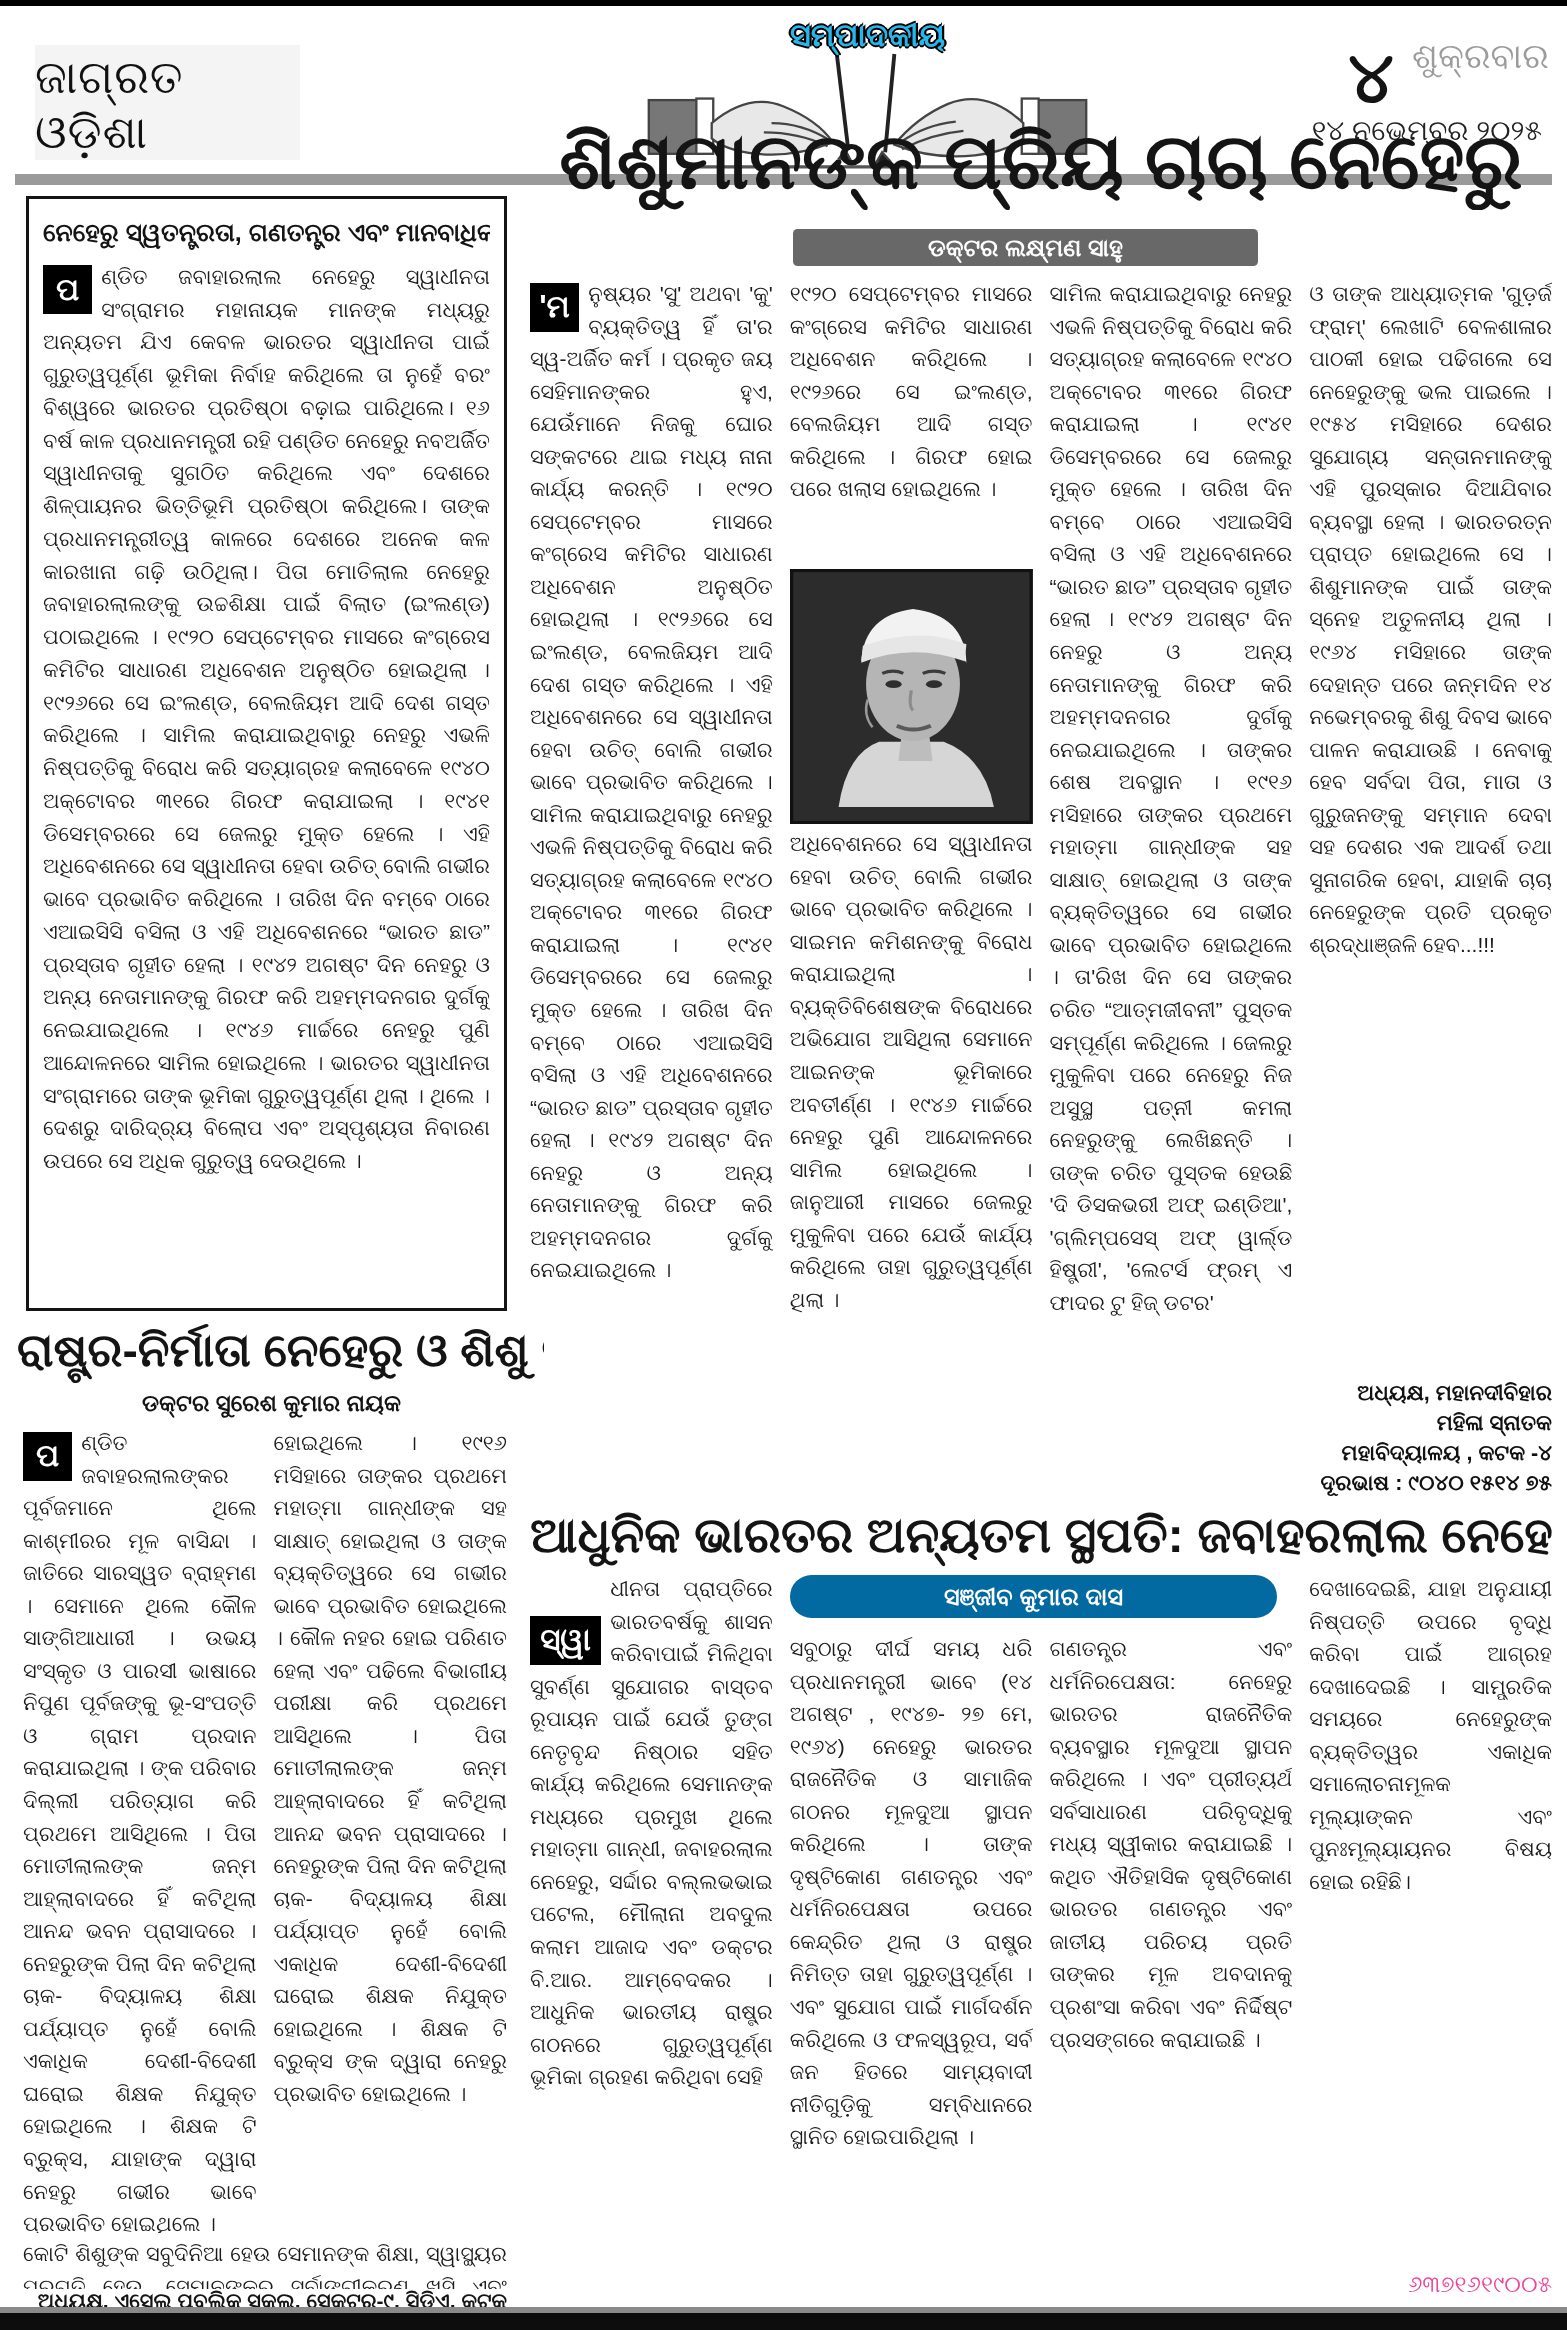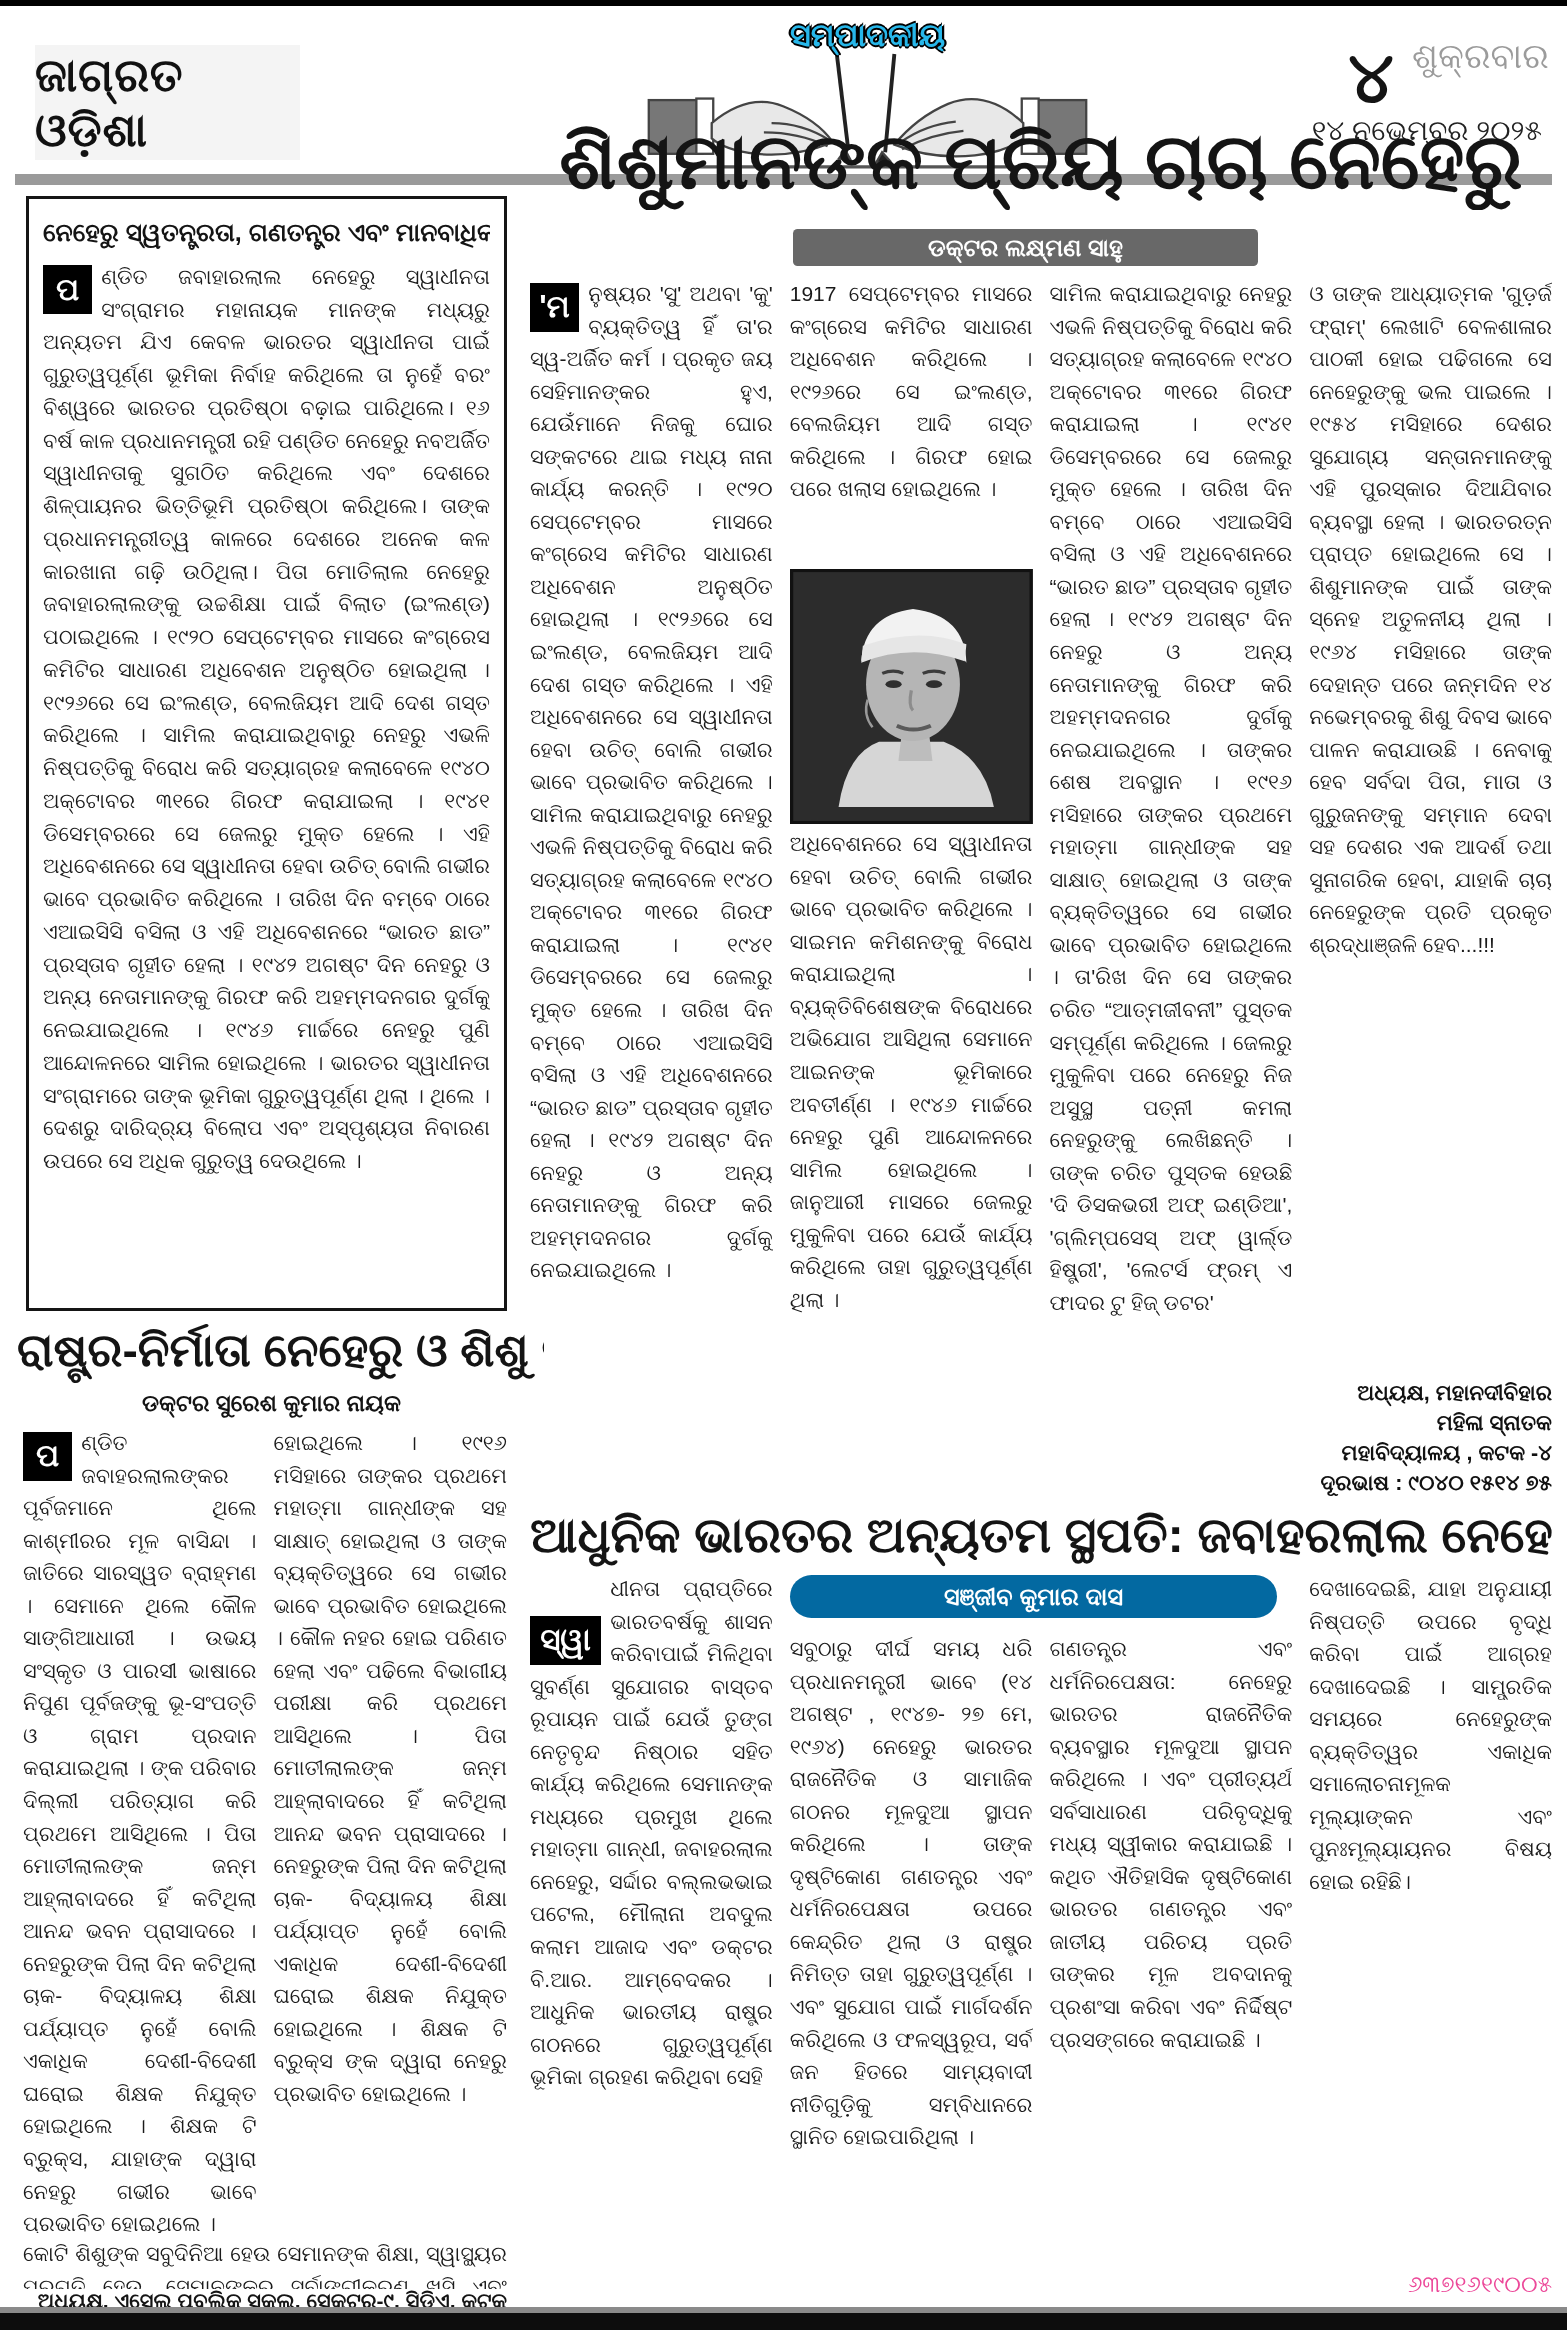--- a/index.html
+++ b/index.html
@@ -1,22 +1,22 @@
 <!DOCTYPE html>
 <html style="font-size:12.3px"><head>
 <meta charset="utf-8">
 <style>
   html,body{margin:0;padding:0;background:#d8d8d8;}
   #page{position:relative;width:1568px;height:2330px;background:#ffffff;
         font-family:"Liberation Sans",sans-serif;color:#141414;overflow:hidden;}
   .abs{position:absolute;}
   .topbar{left:0;top:0;width:1568px;height:6.1px;background:#000;}
   .masthead-box{left:35px;top:45px;width:265px;height:115px;background:#f4f4f4;
-    display:flex;align-items:center;justify-content:center;
-    font-size:46px;font-weight:bold;color:#111;letter-spacing:0.8px;}
+    display:flex;align-items:flex-end;justify-content:center;
+    font-size:46px;font-weight:normal;color:#111;letter-spacing:0.8px;}
   .edit-illus{left:641px;top:7.7px;width:453px;height:165px;}
   .edit-label{left:641px;top:17px;width:453px;text-align:center;font-size:32px;font-weight:bold;
     color:#27b7ea;text-shadow:-2.3px 0 #000,2.3px 0 #000,0 -2.3px #000,0 2.3px #000;font-family:Liberation Serif, serif;}
   .page-num{left:1325px;top:37px;width:92px;font-size:71px;font-weight:bold;text-align:center;}
   .weekday{left:1412px;top:36px;width:131px;font-size:35px;color:#9b9b9b;text-align:right;}
   .edition-date{left:1266px;top:115px;width:276px;font-size:28px;text-align:right;color:#222;}
   .head-rule{left:15.4px;top:174px;width:1537px;height:10.8px;background:#9a9a9a;}
 
   .boxed{left:26px;top:196px;width:481px;height:1115px;border:3.8px solid #151515;
     box-sizing:border-box;padding:9.2px 14px 7.7px 14px;}
@@ -117,21 +117,21 @@
   </div>
   <div class="abs headline-1">ଶିଶୁମାନଙ୍କ ପ୍ରିୟ ଚାଚା ନେହେରୁ</div>
 
   <div class="abs art1-cols">
     <div class="col">
       <div class="coltext grow">
         <span class="dropcap">'ମ</span><span>ନୁଷ୍ୟର 'ସୁ' ଅଥବା 'କୁ' ବ୍ୟକ୍ତିତ୍ୱ ହିଁ ତା'ର ସ୍ୱ-ଅର୍ଜିତ କର୍ମ । ପ୍ରକୃତ ଜୟ ସେହିମାନଙ୍କର ହୁଏ, ଯେଉଁମାନେ ନିଜକୁ ଘୋର ସଙ୍କଟରେ ଥାଇ ମଧ୍ୟ ନାନା କାର୍ଯ୍ୟ କରନ୍ତି । ୧୯୨୦ ସେପ୍ଟେମ୍ବର ମାସରେ କଂଗ୍ରେସ କମିଟିର ସାଧାରଣ ଅଧିବେଶନ ଅନୁଷ୍ଠିତ ହୋଇଥିଲା । ୧୯୨୬ରେ ସେ ଇଂଲଣ୍ଡ, ବେଲଜିୟମ ଆଦି ଦେଶ ଗସ୍ତ କରିଥିଲେ । ଏହି ଅଧିବେଶନରେ ସେ ସ୍ୱାଧୀନତା ହେବା ଉଚିତ୍ ବୋଲି ଗଭୀର ଭାବେ ପ୍ରଭାବିତ କରିଥିଲେ । ସାମିଲ କରାଯାଇଥିବାରୁ ନେହରୁ ଏଭଳି ନିଷ୍ପତ୍ତିକୁ ବିରୋଧ କରି ସତ୍ୟାଗ୍ରହ କଲାବେଳେ ୧୯୪୦ ଅକ୍ଟୋବର ୩୧ରେ ଗିରଫ କରାଯାଇଲା । ୧୯୪୧ ଡିସେମ୍ବରରେ ସେ ଜେଲରୁ ମୁକ୍ତ ହେଲେ । ତାରିଖ ଦିନ ବମ୍ବେ ଠାରେ ଏଆଇସିସି ବସିଲା ଓ ଏହି ଅଧିବେଶନରେ “ଭାରତ ଛାଡ” ପ୍ରସ୍ତାବ ଗୃହୀତ ହେଲା । ୧୯୪୨ ଅଗଷ୍ଟ ଦିନ ନେହରୁ ଓ ଅନ୍ୟ ନେତାମାନଙ୍କୁ ଗିରଫ କରି ଅହମ୍ମଦନଗର ଦୁର୍ଗକୁ ନେଇଯାଇଥିଲେ ।</span>
       </div>
     </div>
     <div class="col">
-      <div class="coltext" style="height:286px">1917 ସେପ୍ଟେମ୍ବର ମାସରେ କଂଗ୍ରେସ କମିଟିର ସାଧାରଣ ଅଧିବେଶନ କରିଥିଲେ । ୧୯୨୬ରେ ସେ ଇଂଲଣ୍ଡ, ବେଲଜିୟମ ଆଦି ଗସ୍ତ କରିଥିଲେ । ଗିରଫ ହୋଇ ପରେ ଖଲାସ ହୋଇଥିଲେ ।</div>
+      <div class="coltext" style="height:286px">୧୯୨୦ ସେପ୍ଟେମ୍ବର ମାସରେ କଂଗ୍ରେସ କମିଟିର ସାଧାରଣ ଅଧିବେଶନ କରିଥିଲେ । ୧୯୨୬ରେ ସେ ଇଂଲଣ୍ଡ, ବେଲଜିୟମ ଆଦି ଗସ୍ତ କରିଥିଲେ । ଗିରଫ ହୋଇ ପରେ ଖଲାସ ହୋଇଥିଲେ ।</div>
       <div class="photo-wrap">
         <svg width="100%" height="100%" viewBox="0 0 300 332" preserveAspectRatio="none">
           <rect x="0" y="0" width="300" height="332" fill="#2c2c2c"></rect>
           <rect x="2" y="2" width="296" height="328" fill="none" stroke="#111" stroke-width="4"></rect>
           <path d="M60 310 Q70 240 110 225 L190 225 Q240 245 252 310 Z" fill="#d6d6d6"></path>
           <path d="M138 215 L172 215 L176 250 L134 250 Z" fill="#bdbdbd"></path>
           <ellipse cx="152" cy="150" rx="58" ry="74" fill="#b5b5b5"></ellipse>
           <path d="M88 120 Q92 60 152 52 Q216 60 218 122 L210 110 Q160 88 96 112 Z" fill="#f2f2f2"></path>
           <path d="M88 122 Q150 96 216 120 L218 98 Q160 74 90 100 Z" fill="#e6e6e6"></path>
           <ellipse cx="128" cy="150" rx="10" ry="5" fill="#2e2e2e"></ellipse>

